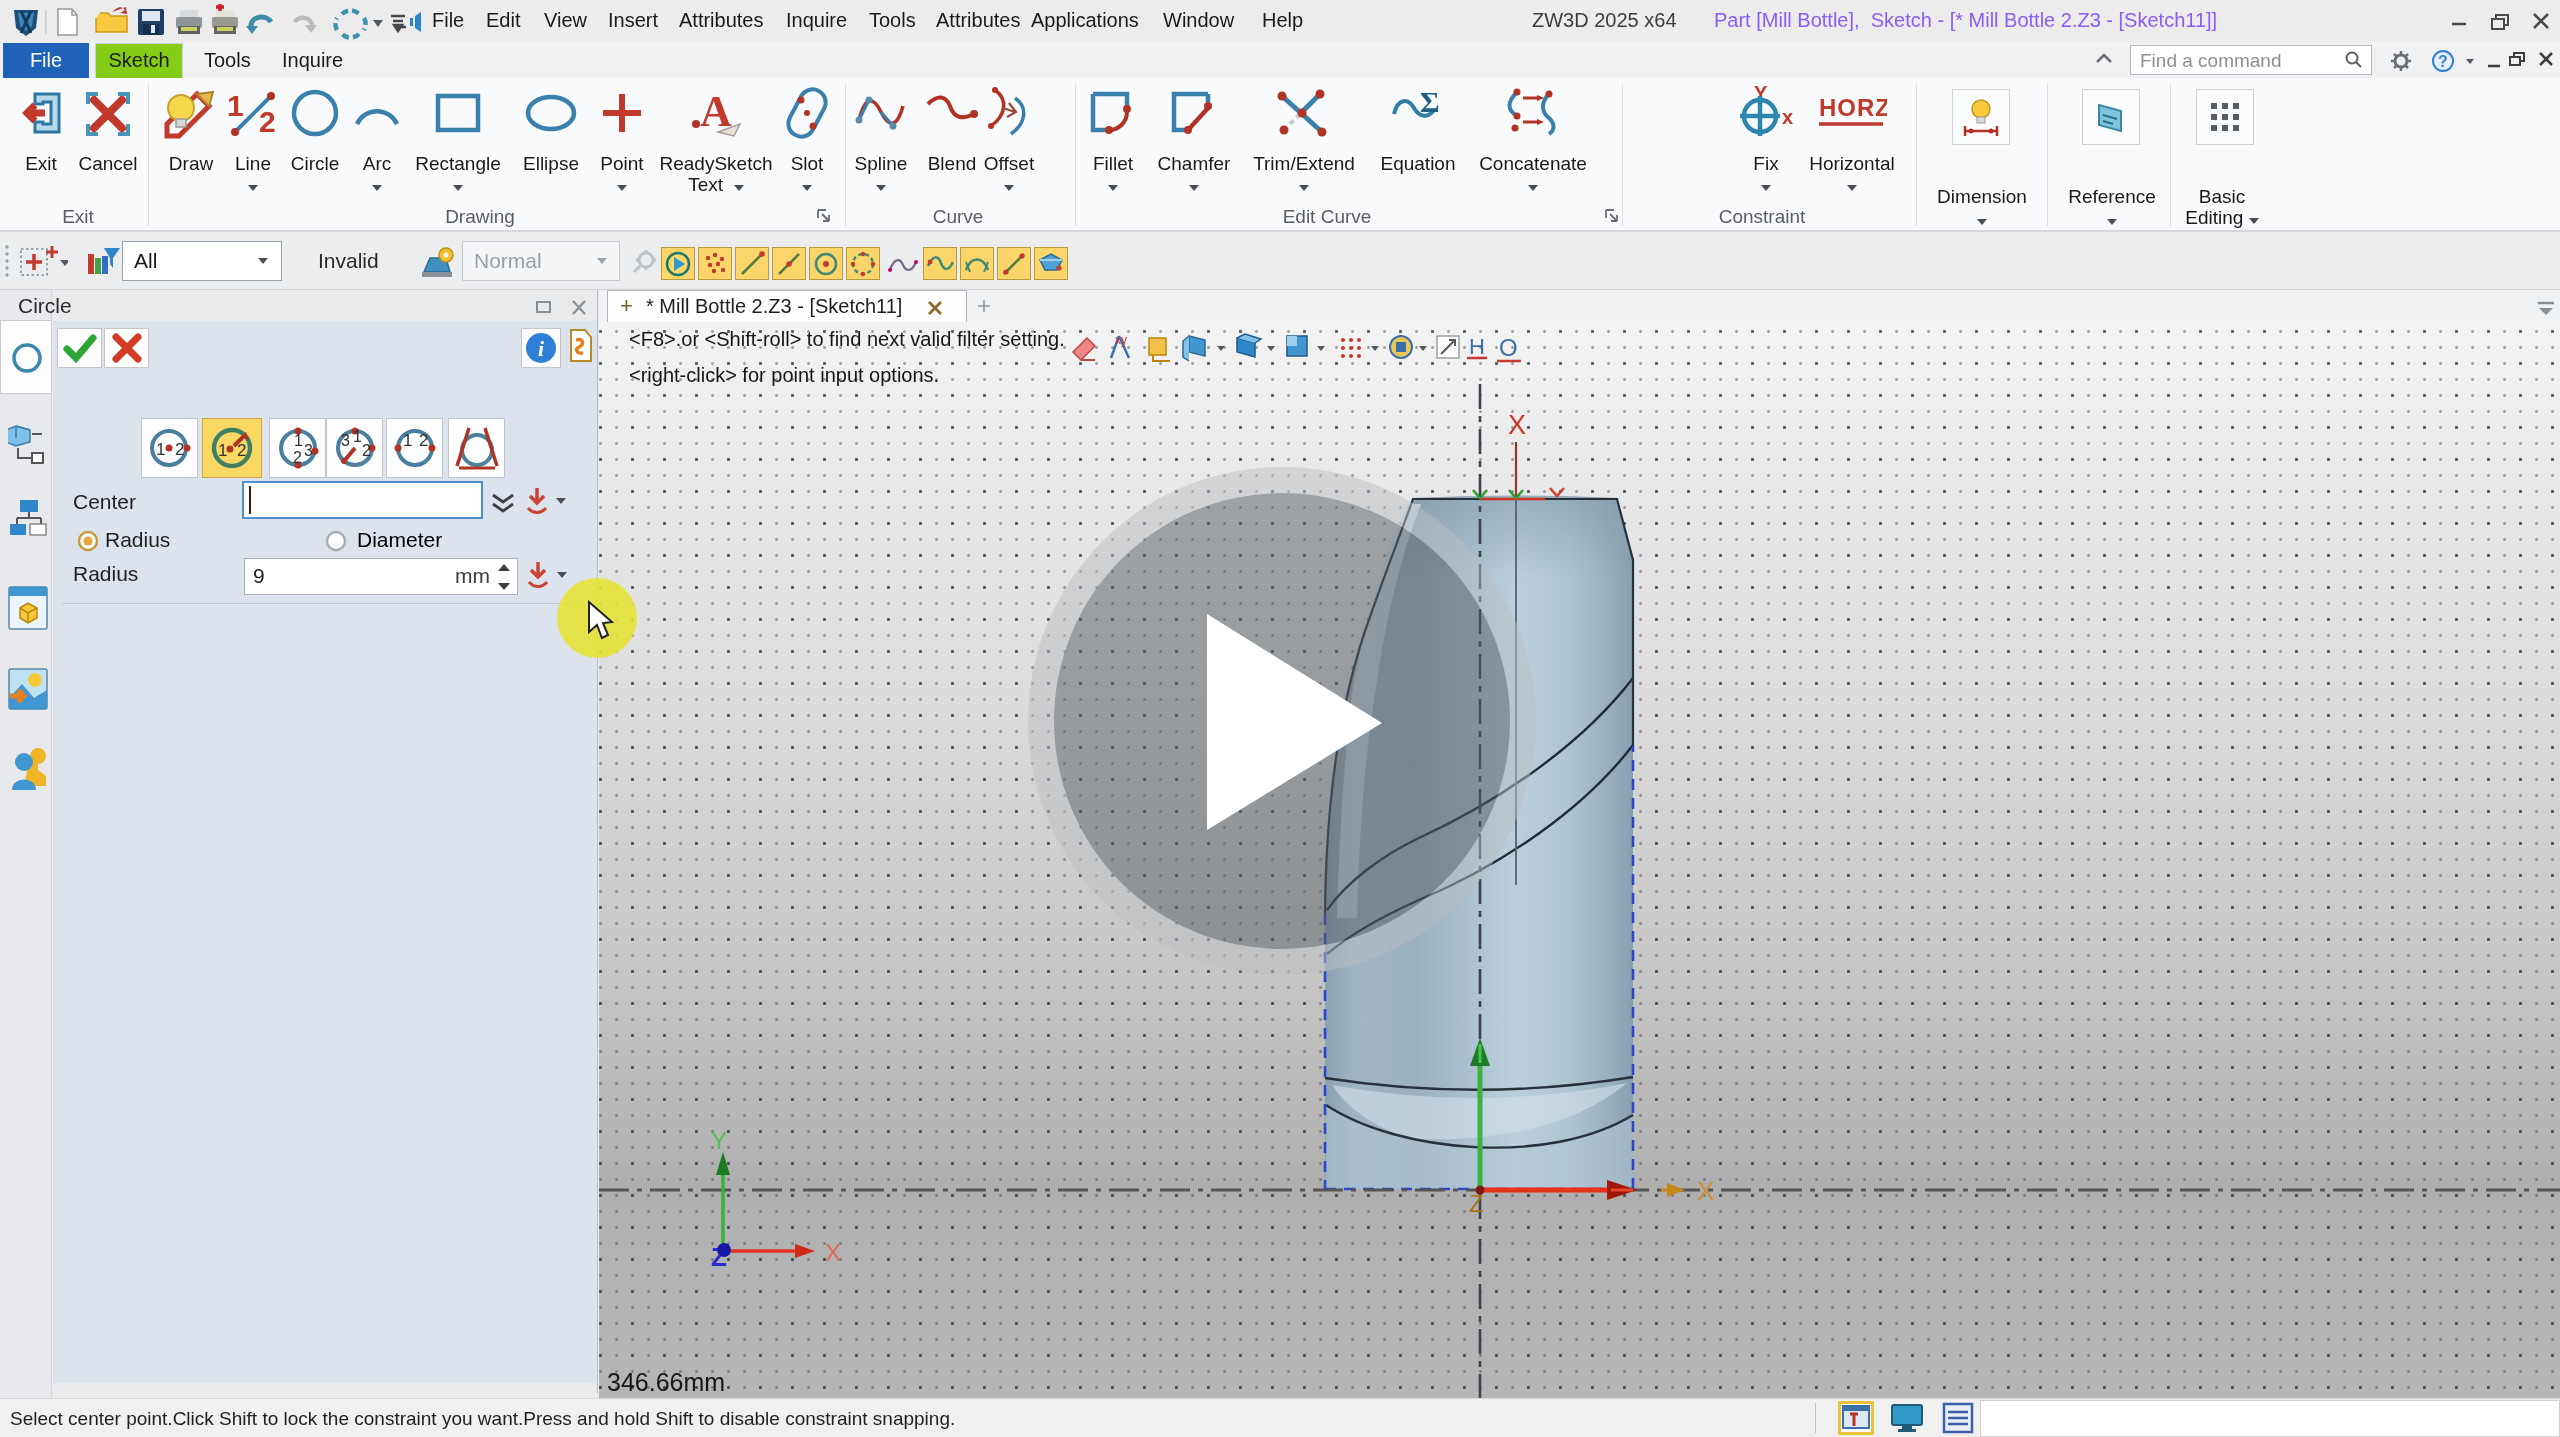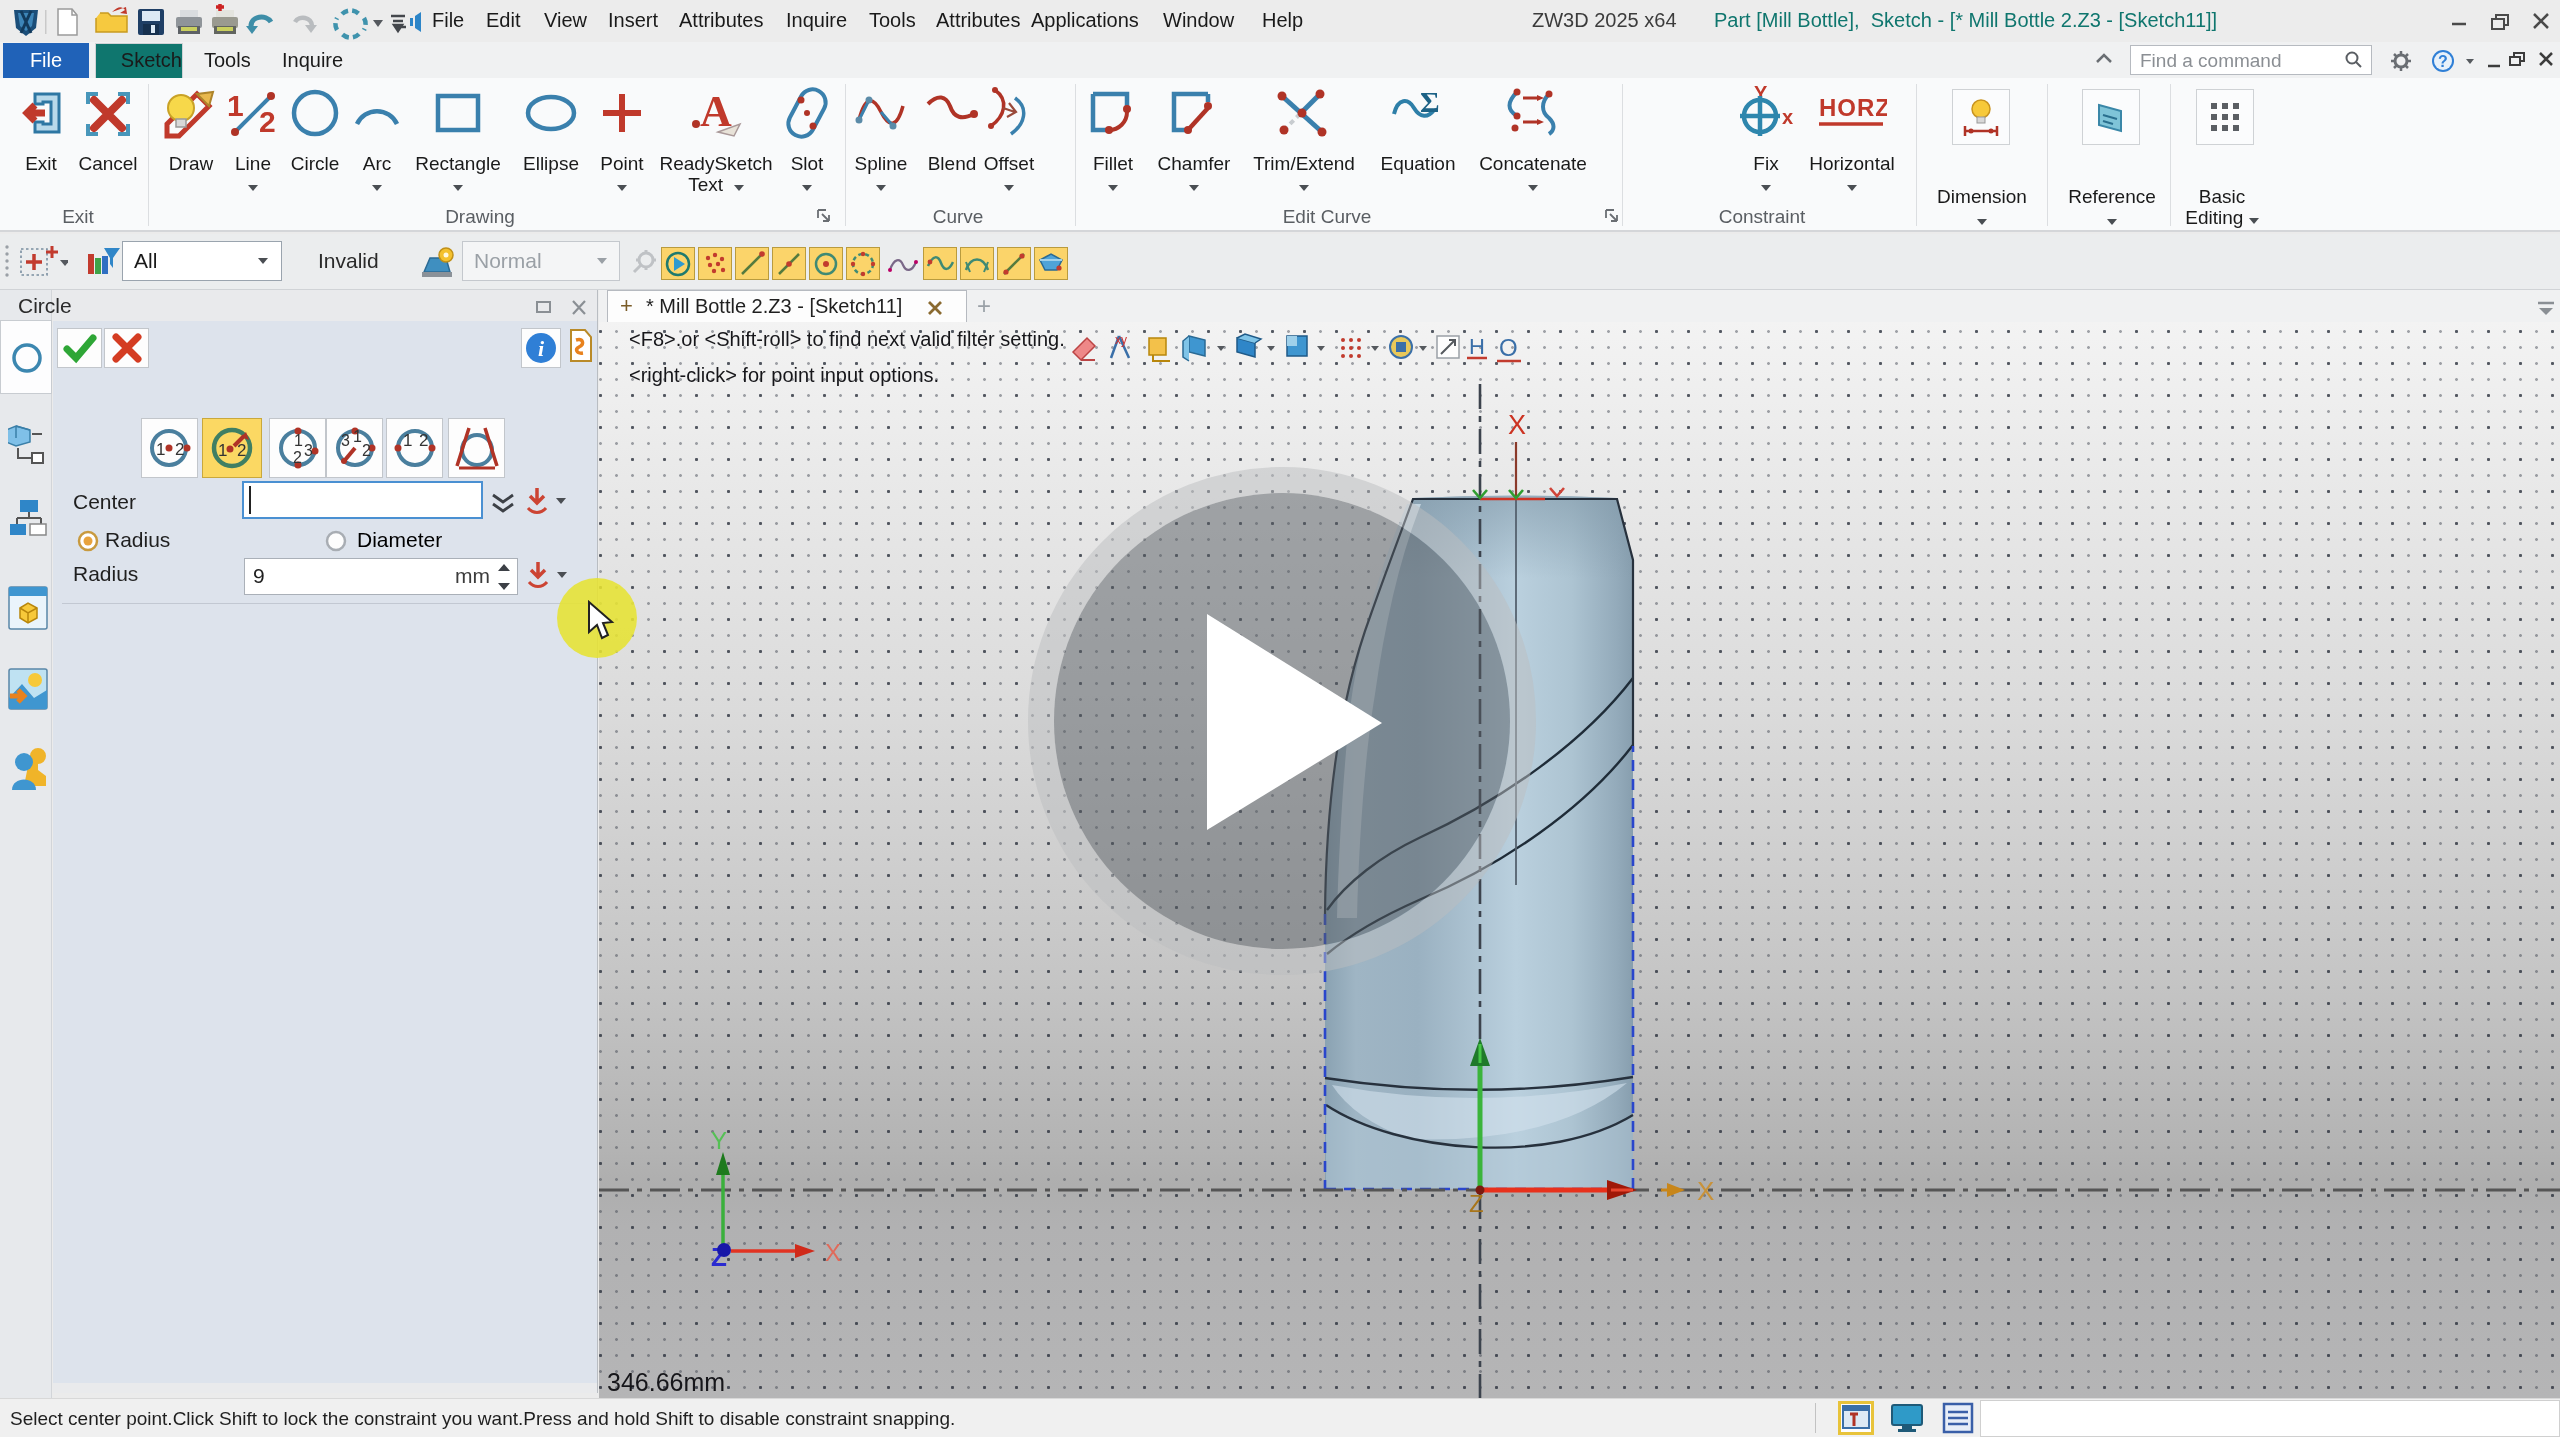--- a/index.html
+++ b/index.html
@@ -72,32 +72,32 @@
 <span class="abs menu" style="left:544px">View</span>
 <span class="abs menu" style="left:608px">Insert</span>
 <span class="abs menu" style="left:679px">Attributes</span>
 <span class="abs menu" style="left:786px">Inquire</span>
 <span class="abs menu" style="left:869px">Tools</span>
 <span class="abs menu" style="left:936px">Attributes</span>
 <span class="abs menu" style="left:1031px">Applications</span>
 <span class="abs menu" style="left:1163px">Window</span>
 <span class="abs menu" style="left:1262px">Help</span>
 <span class="abs" style="left:1532px;top:9px;font-size:20px;color:#3c3c3c">ZW3D 2025 x64</span>
-<span class="abs" style="left:1714px;top:9px;font-size:20px;color:#0f766e">Part [Mill Bottle],&nbsp; Sketch - [* Mill Bottle 2.Z3 - [Sketch11]]</span>
+<span class="abs" style="left:1714px;top:9px;font-size:20px;color:#8b5cf6">Part [Mill Bottle],&nbsp; Sketch - [* Mill Bottle 2.Z3 - [Sketch11]]</span>
 <svg class="abs" style="left:2450px;top:10px" width="104" height="22" viewBox="0 0 104 22">
  <path d="M2,14 L16,14" stroke="#4a4a4a" stroke-width="2.5"></path>
  <rect x="46" y="5" width="12" height="10" fill="none" stroke="#4a4a4a" stroke-width="2"></rect>
  <rect x="42" y="9" width="12" height="10" fill="#ececec" stroke="#4a4a4a" stroke-width="2"></rect>
  <path d="M84,4 L98,18 M98,4 L84,18" stroke="#4a4a4a" stroke-width="2.5"></path>
 </svg>
 </div>
 
 <div class="abs" id="tabrow">
 <div class="abs" style="left:3px;top:1px;width:86px;height:35px;background:#2062b8;color:#fff;font-size:20px;text-align:center;line-height:34px">File</div>
-<div class="abs" style="left:95px;top:1px;width:88px;height:36px;background:#0f766e;border:1px solid #d0d3d6;border-bottom:none;color:#1a1a1a;font-size:20px;text-align:right;line-height:33px">Sketch</div>
+<div class="abs" style="left:95px;top:1px;width:88px;height:36px;background:#84cc16;border:1px solid #d0d3d6;border-bottom:none;color:#1a1a1a;font-size:20px;text-align:center;line-height:33px">Sketch</div>
 <span class="abs" style="left:204px;top:7px;font-size:20px;color:#1a1a1a">Tools</span>
 <span class="abs" style="left:282px;top:7px;font-size:20px;color:#1a1a1a">Inquire</span>
 <svg class="abs" style="left:2094px;top:8px" width="20" height="18" viewBox="0 0 20 18">
       <path d="M3,12 L10,5 L17,12" fill="none" stroke="#6a6e73" stroke-width="2.5"></path>
     </svg>
 <div class="abs" style="left:2130px;top:3px;width:242px;height:30px;background:#fff;border:1px solid #b6bac0"></div>
 <span class="abs" style="left:2140px;top:8px;font-size:19px;color:#8b8f94">Find a command</span>
 <svg class="abs" style="left:2344px;top:8px" width="20" height="20" viewBox="0 0 20 20">
       <circle cx="8" cy="8" r="5.5" fill="none" stroke="#5a5e63" stroke-width="2"></circle>
       <path d="M12,12 L17,17" stroke="#5a5e63" stroke-width="2"></path>

